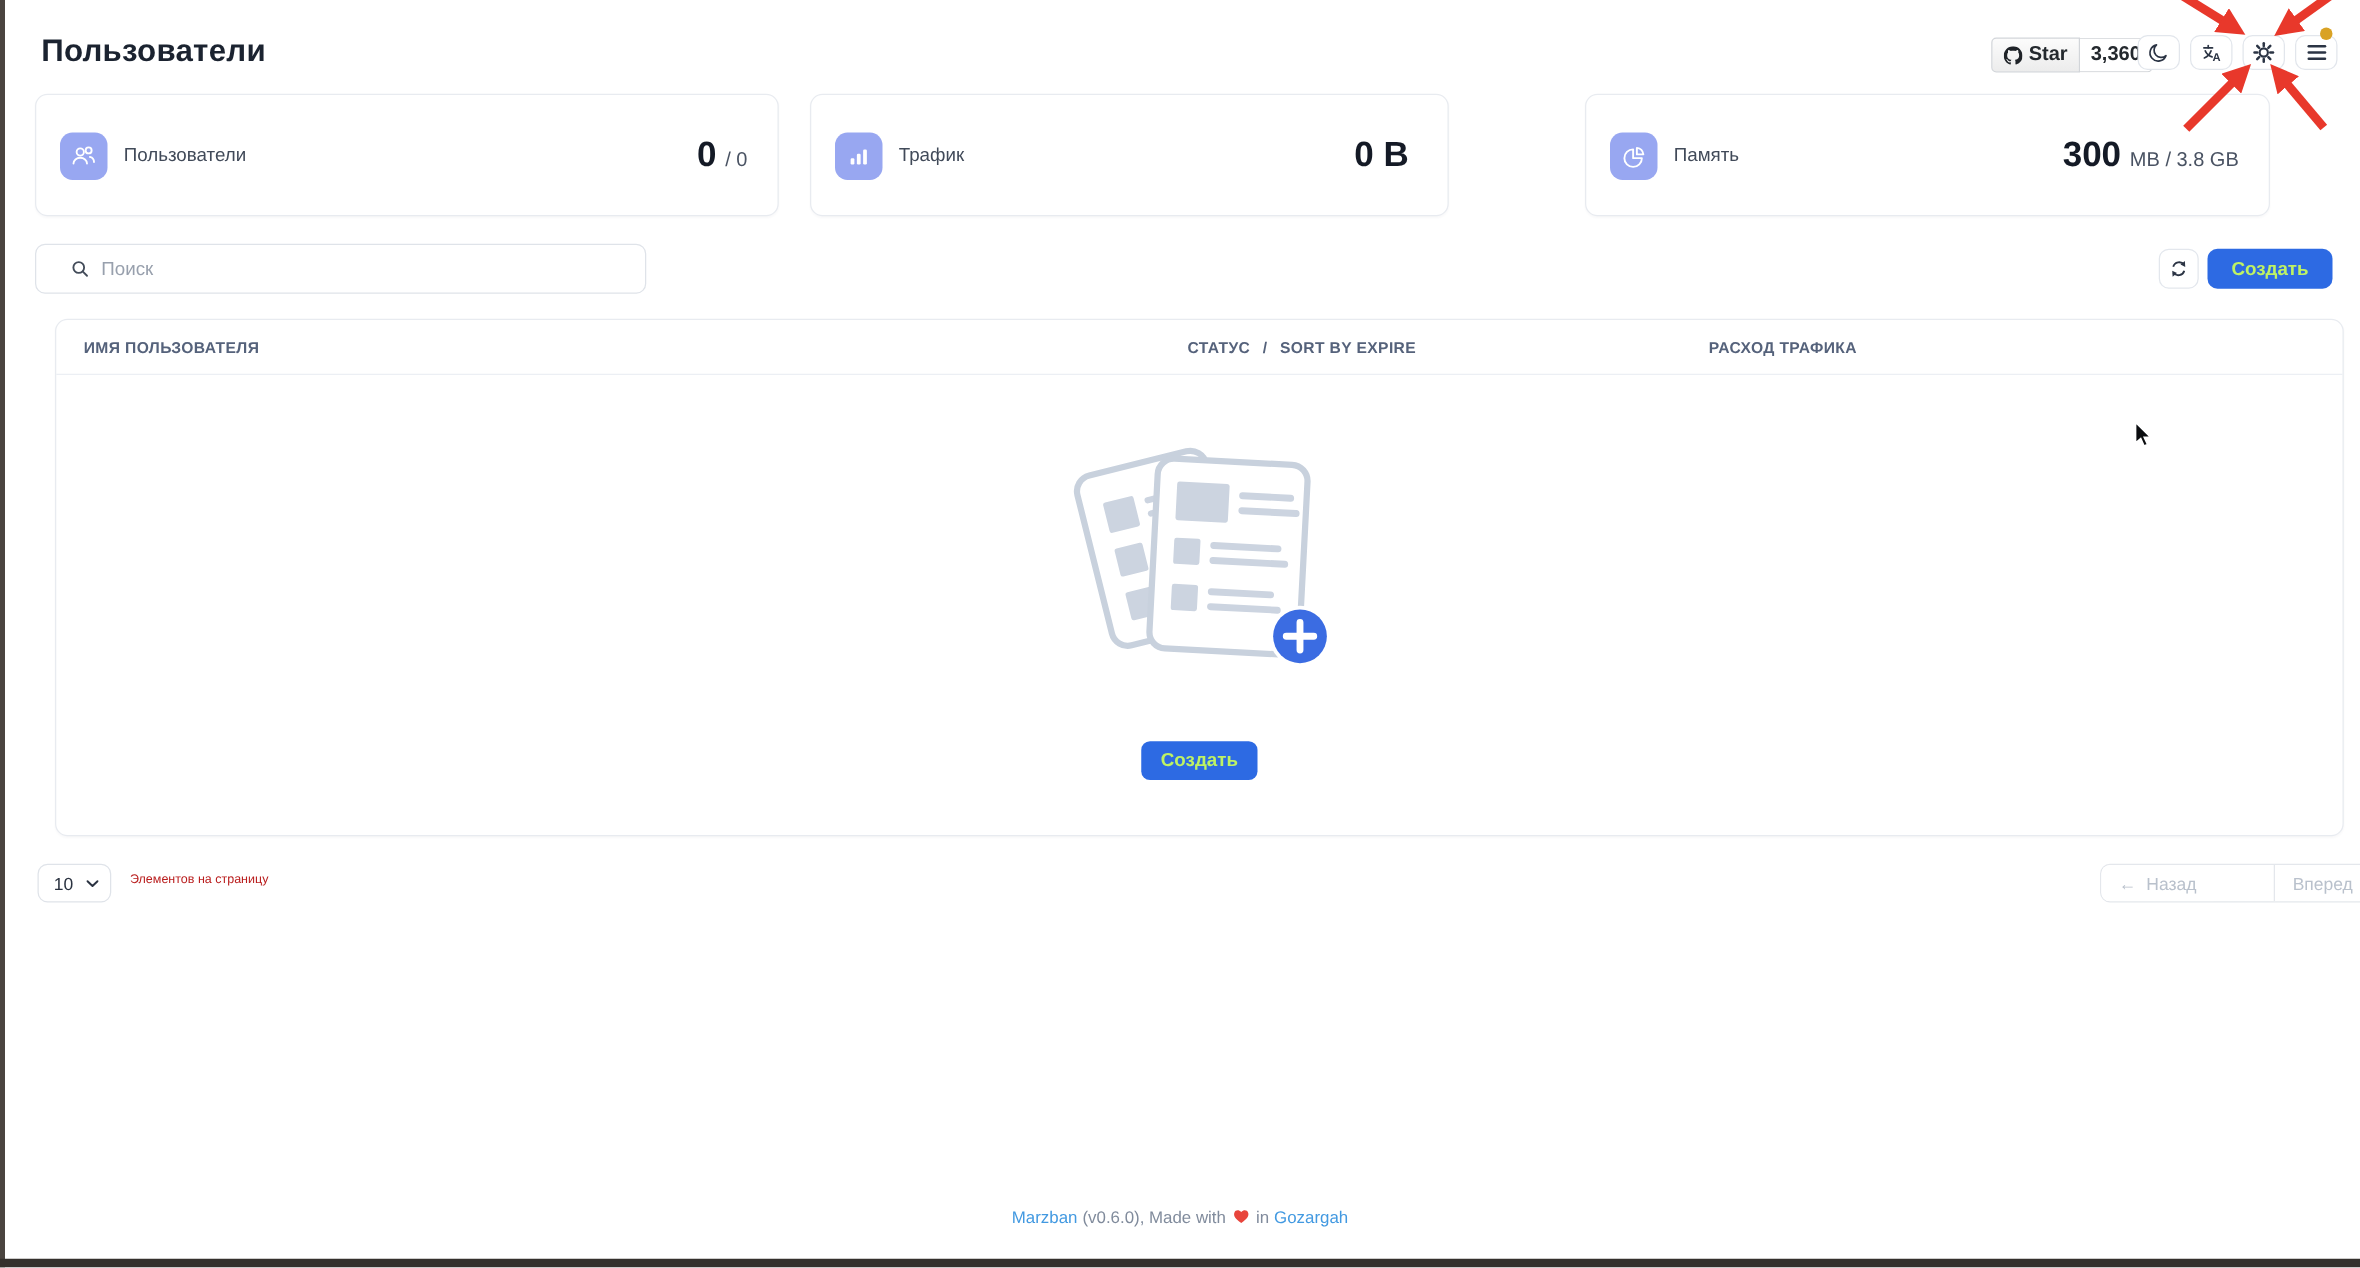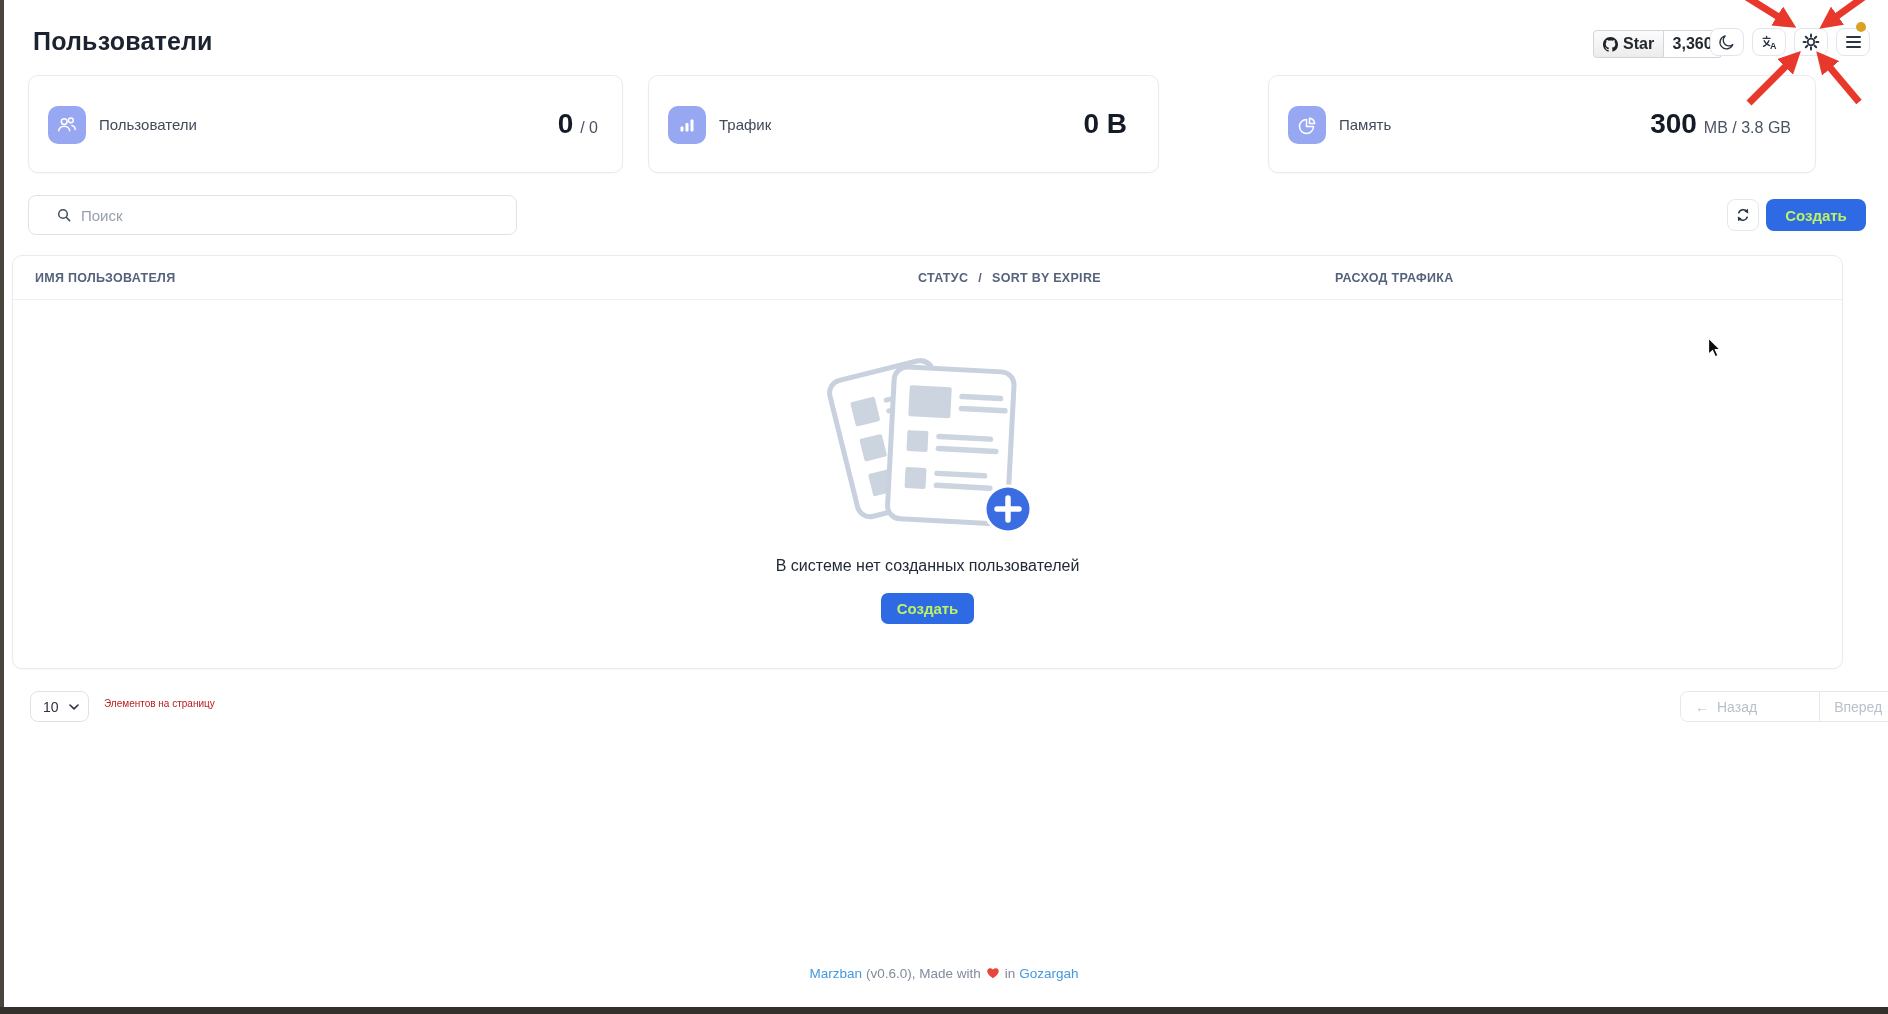--- a/index.html
+++ b/index.html
@@ -52,21 +52,21 @@
   .search-box input { border:none; outline:none; flex:1; font-size:15px; color:#2b3342;
     font-family:inherit; background:transparent; }
   .search-box input::placeholder { color:#98a0ad; }
   .refresh-btn { left:1727px; top:199px; width:32px; height:32px; background:#fff; border:1px solid #e3e7ed;
     border-radius:8px; display:flex; align-items:center; justify-content:center; cursor:pointer; }
   .btn-primary { background:var(--primary,#2d6ae3); color:#bef264; font-weight:700; font-size:15px;
     border:none; border-radius:8px; cursor:pointer; font-family:inherit; }
   .create-top { left:1766px; top:199px; width:100px; height:32px; }
 
   
-  .table { left:12px; top:255px; width:1831px; height:414px; background:#fff;
+  .table { left:44px; top:255px; width:1831px; height:414px; background:#fff;
     border:1px solid #e8ebf0; border-radius:10px; box-shadow:0 1px 2px rgba(20,30,50,.03); }
   .thead { position:absolute; left:0; right:0; top:0; height:44px; border-bottom:1px solid #eceff4; }
   .th { position:absolute; top:15px; font-size:12.5px; font-weight:700; color:#55627b;
     letter-spacing:.3px; cursor:pointer; white-space:nowrap; }
   .th .sep { color:#55627b; margin:0 10px; }
 
   
   .empty-art { left:838px; top:342px; }
   .empty-msg { left:0; right:0; top:556px; text-align:center; font-size:16px; color:#232a37; }
   .empty-create-wrap { left:0; right:0; top:592px; text-align:center; }
@@ -253,21 +253,20 @@
       <rect x="-9" y="30" width="53" height="5.5" rx="2.75" fill="#ccd4e0"></rect>
       <rect x="-9" y="42" width="59" height="5.5" rx="2.75" fill="#ccd4e0"></rect>
     </g>
     <g>
       <circle cx="185" cy="166" r="24.5" fill="#ffffff"></circle>
       <circle cx="185" cy="166" r="21.5" fill="#3b6ce2"></circle>
       <path d="M174 166 H196 M185 155 V177" stroke="#ffffff" stroke-width="5.5" stroke-linecap="round"></path>
     </g>
   </svg>
 
-  <div class="abs empty-msg" style="top:301px;">В системе нет созданных пользователей</div>
   <div class="abs empty-create-wrap" style="top:337px;">
     <button class="btn-primary empty-create">Создать</button>
   </div>
 </div>
 
 <div class="abs page-size">
   <span>10</span>
   <svg width="10" height="6" viewBox="0 0 10 6">
     <polyline points="1,1 5,4.8 9,1" fill="none" stroke="#2b3342" stroke-width="1.6" stroke-linecap="round" stroke-linejoin="round"></polyline>
   </svg>

